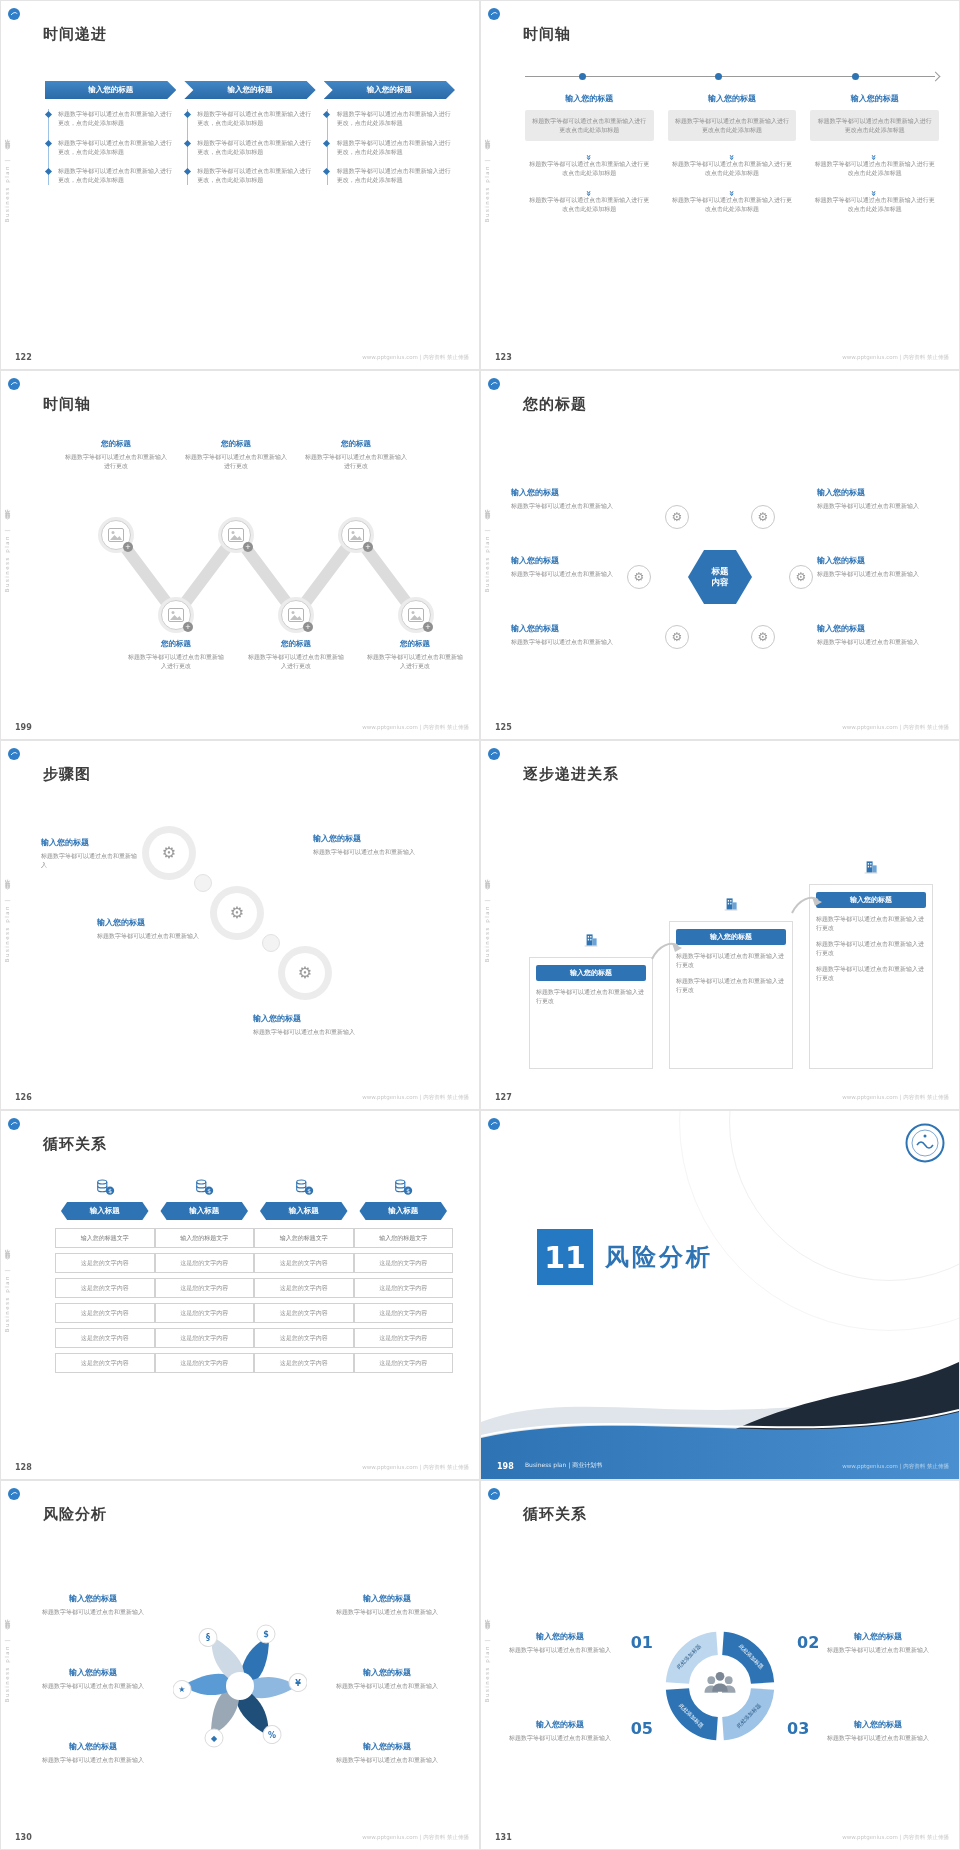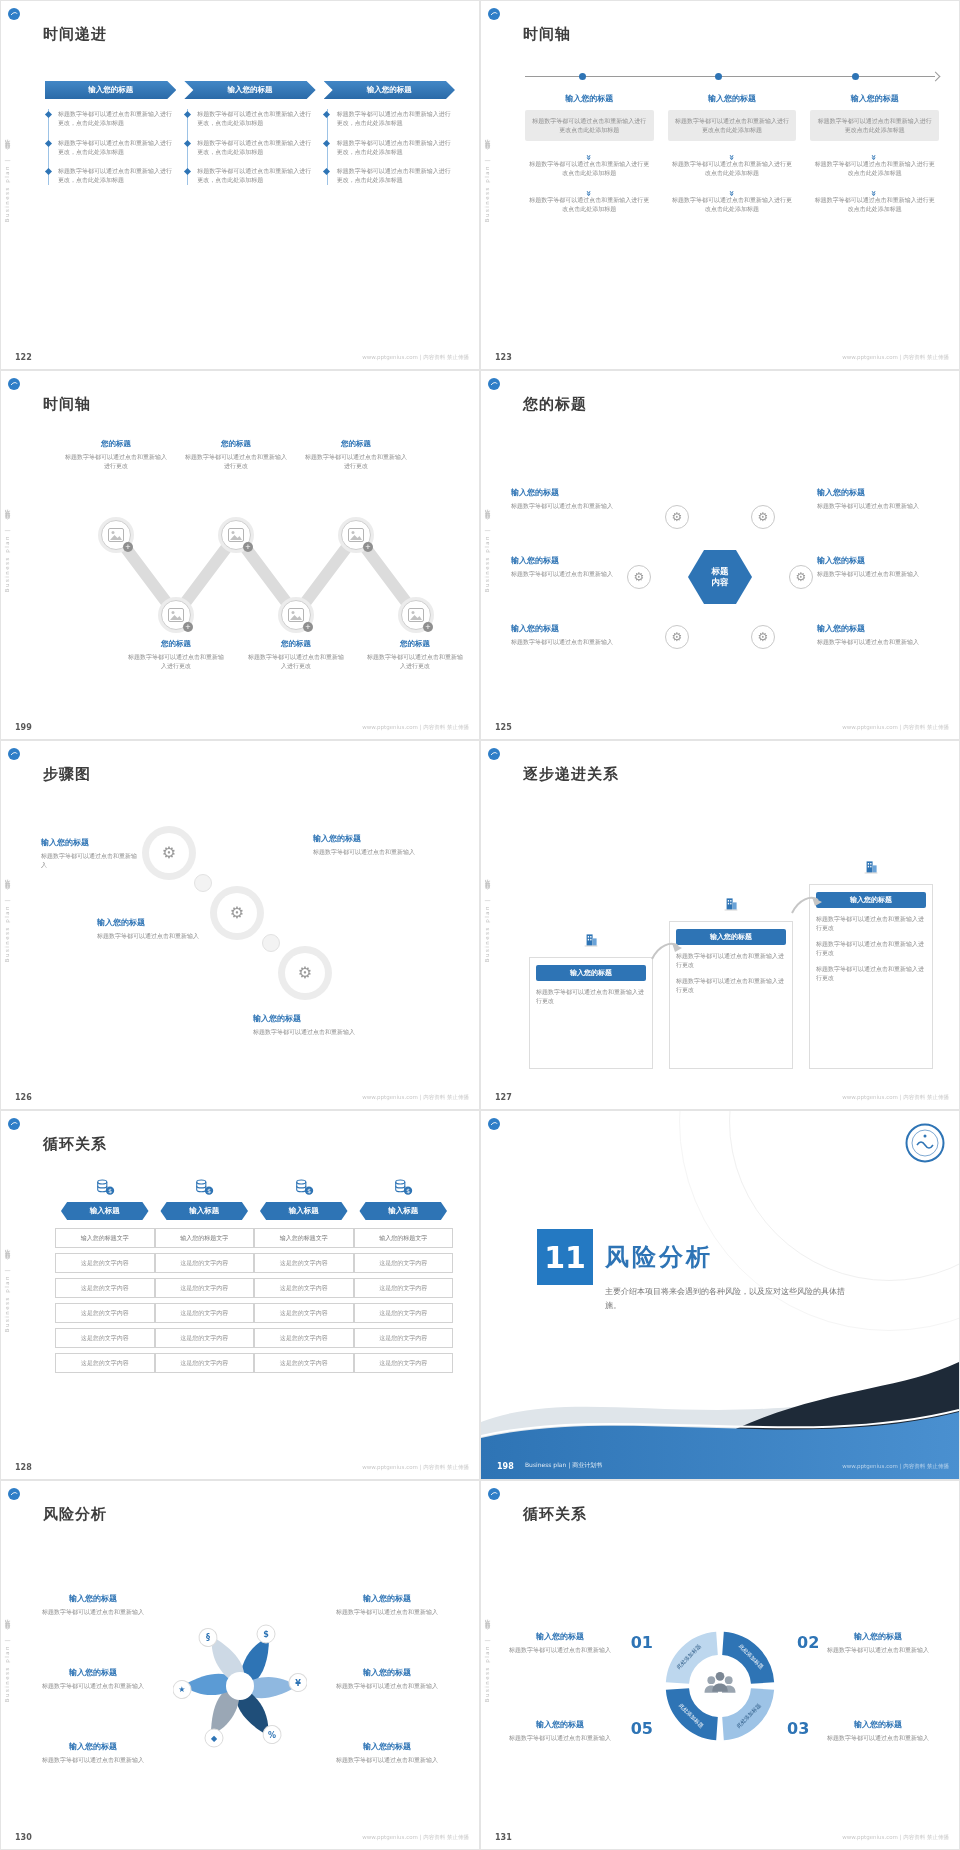--- a/index.html
+++ b/index.html
@@ -547,21 +547,20 @@
         <path d="M3.2 7 C4.8 4.3 8 4 9 5.6" stroke="#fff" stroke-width="1" fill="none"></path>
       </svg>
   <svg class="emblem" width="40" height="40" viewBox="0 0 40 40">
         <circle cx="20" cy="20" r="18.5" fill="#fff" stroke="#2e74b5" stroke-width="2"></circle>
         <circle cx="20" cy="20" r="13" fill="none" stroke="#7fa9d2" stroke-width="1"></circle>
         <path d="M12 22 q4 -6 8 0 t8 0" stroke="#2e74b5" stroke-width="1.5" fill="none"></path>
         <circle cx="20" cy="13" r="1.5" fill="#2e74b5"></circle>
       </svg>
   <div class="num129">11</div>
   <div class="title129">风险分析</div>
-  <div class="desc129">主要介绍本项目将来会遇到的各种风险，以及应对这些风险的具体措施。</div>
   <svg class="waves" width="478" height="135" viewBox="0 0 478 135">
     <defs>
           <linearGradient id="gb" x1="0" y1="0" x2="1" y2="0">
             <stop offset="0" stop-color="#2e74b5"></stop>
             <stop offset="1" stop-color="#4a90d0"></stop>
           </linearGradient>
         </defs>
     <path d="M0 78 C 110 36, 250 102, 478 30 L478 135 L0 135 Z" fill="#dfe5ea"></path>
     <path d="M170 135 C 300 40, 400 55, 478 18 L478 135 Z" fill="#1e2a38"></path>
     <path d="M0 94 C 140 62, 320 108, 478 68 L478 135 L0 135 Z" fill="url(#gb)"></path>

